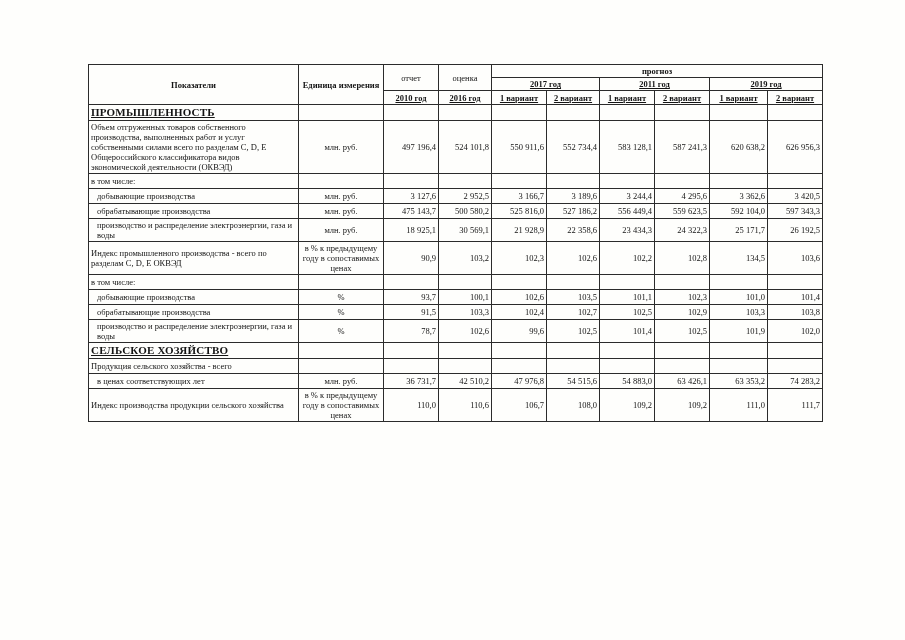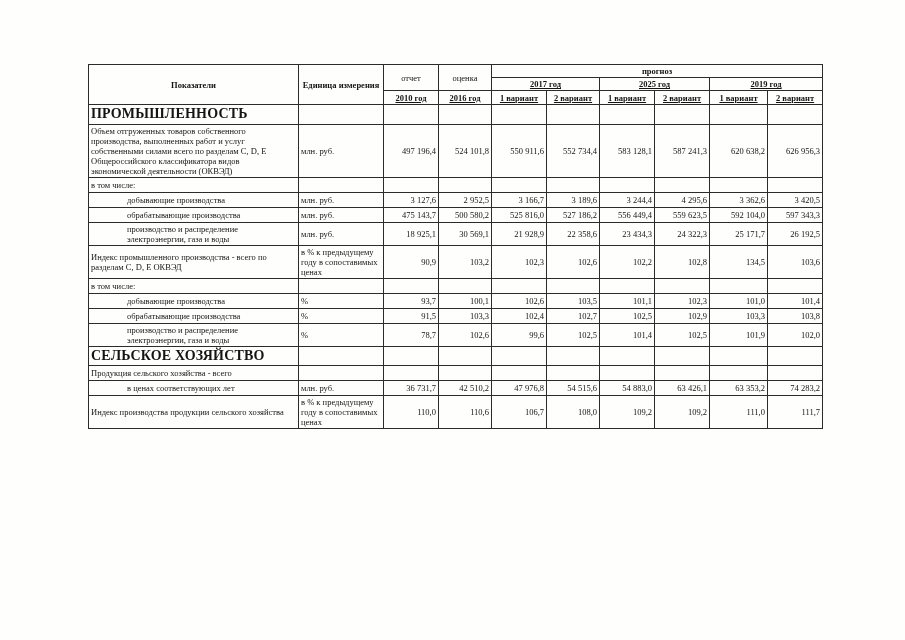--- a/index.html
+++ b/index.html
@@ -15,24 +15,24 @@
   .doc td{
     border:1px solid #2b2b2b;
     font-size:8.5px;line-height:1.18;
     padding:1px 2px;vertical-align:middle;
     overflow:hidden;
   }
   .hc{text-align:center;font-weight:bold;}
   .hc.plain{font-weight:normal;font-family:Liberation Serif, serif;}
   .hc.yr{text-decoration:underline;}
   .lbl{text-align:left;vertical-align:top;padding-left:3px;}
-  .lbl.ind{padding-left:38px;}
-  .unit{font-size:8px;}
+  .lbl.ind{padding-left:8px;}
+  .unit{text-align:center;font-size:8px;}
   .num{text-align:right;padding-right:3px;}
-  .sectxt{font-weight:bold;font-size:14px;letter-spacing:.2px;}
+  .sectxt{font-weight:bold;text-decoration:underline;font-size:11px;letter-spacing:.2px;}
   .secrow td{height:13px;}
   .datarow td{height:12px;}
 </style>
 </head>
 <body>
 
 <div class="page">
   <table class="doc">
     <colgroup>
       <col style="width:210px">
@@ -49,21 +49,21 @@
     <thead>
       <tr>
         <td rowspan="3" class="hc">Показатели</td>
         <td rowspan="3" class="hc">Единица измерения</td>
         <td rowspan="2" class="hc plain">отчет</td>
         <td rowspan="2" class="hc plain">оценка</td>
         <td colspan="6" class="hc" style="height:9px">прогноз</td>
       </tr>
       <tr>
         <td colspan="2" class="hc yr" style="height:10px">2017 год</td>
-        <td colspan="2" class="hc yr">2025 год</td>
+        <td colspan="2" class="hc yr">2011 год</td>
         <td colspan="2" class="hc yr">2019 год</td>
       </tr>
       <tr>
         <td class="hc yr" style="height:11px">2010 год</td>
         <td class="hc yr">2016 год</td>
         <td class="hc yr">1 вариант</td>
         <td class="hc yr">2 вариант</td>
         <td class="hc yr">1 вариант</td>
         <td class="hc yr">2 вариант</td>
         <td class="hc yr">1 вариант</td>

